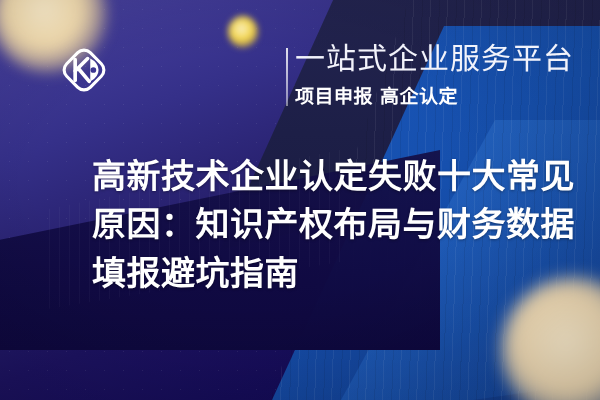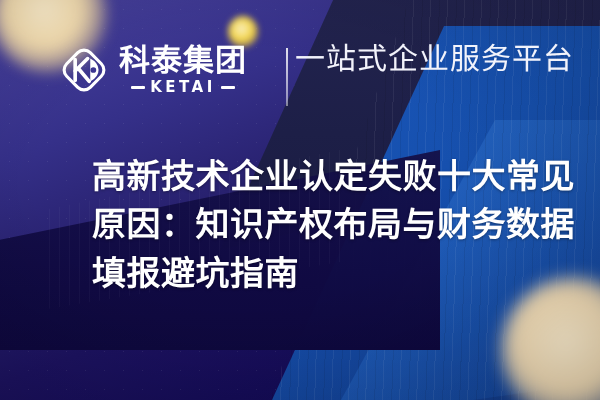--- a/index.html
+++ b/index.html
@@ -262,31 +262,24 @@
 
       <rect x="18" y="18" width="64" height="64" rx="17" ry="17" transform="rotate(45 50 50)" fill="none" stroke="#ffffff" stroke-width="6"></rect>
 
       <path d="M33 30 L33 70" fill="none" stroke="#ffffff" stroke-width="7" stroke-linecap="round"></path>
       <path d="M33 52 L57 28" fill="none" stroke="#ffffff" stroke-width="7" stroke-linecap="round"></path>
       <path d="M40 48 L60 72" fill="none" stroke="#ffffff" stroke-width="7" stroke-linecap="round"></path>
 
       <path d="M62 28 L62 72 Q78 64 78 50 Q78 36 62 28 Z" fill="#ffffff"></path>
       <circle cx="68" cy="50" r="5.5" fill="#3b3590"></circle>
     </svg>
-    <div class="brand-block">
-      <div class="brand-cn">科泰集团</div>
-      <div class="brand-en">
-        <span class="dash"></span>
-        <span>KETAI</span>
-        <span class="dash"></span>
-      </div>
-    </div>
   </div>
 
   <div class="divider"></div>
 
   <div class="tagline-block">
     <div class="tagline-main">一站式企业服务平台</div>
+    <div class="tagline-sub">项目申报 高企认定</div>
   </div>
 
   <div class="headline">高新技术企业认定失败十大常见原因：知识产权布局与财务数据填报避坑指南</div>
 
 </div>
 
 </body></html>

